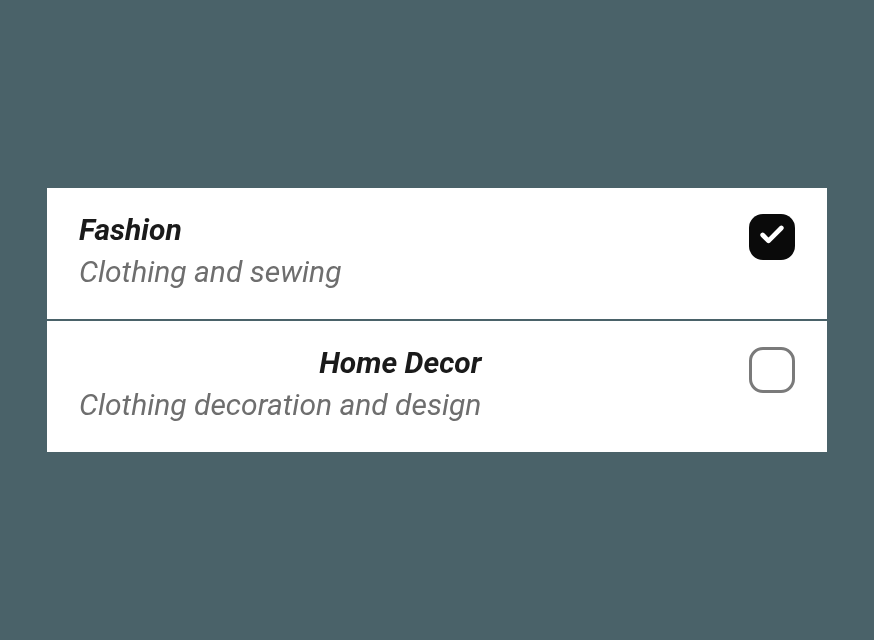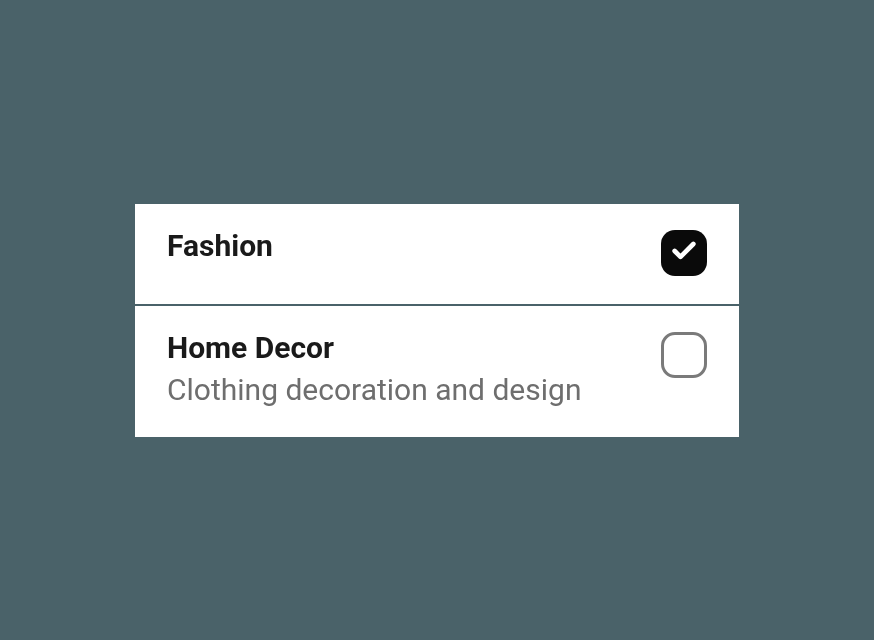--- a/index.html
+++ b/index.html
@@ -10,32 +10,34 @@
     body {
       width: 874px;
       height: 640px;
       background-color: #4a6269;
       font-family: -apple-system, BlinkMacSystemFont, 'Segoe UI', Roboto, Helvetica, Arial, sans-serif;
       display: flex;
       align-items: center;
       justify-content: center;
     }
     .list-container {
-      width: 604px;
+      width: 780px;
       background-color: #3b82f6;
+      font-style: italic;
     }
     .list-item {
       display: flex;
       align-items: flex-start;
       justify-content: space-between;
       padding: 24px 32px 28px 32px;
       background-color: #ffffff;
     }
     .list-item + .list-item {
       border-top: 2px solid #4a6269;
+      text-align: right;
     }
     .item-text {
       display: flex;
       flex-direction: column;
       gap: 4px;
     }
     .item-title {
       font-size: 30px;
       font-weight: 700;
       color: #1a1a1a;
@@ -70,20 +72,21 @@
     }
   </style>
 </head>
 <body>
 
 <div class="list-container">
 
   <div class="list-item">
     <div class="item-text">
       <div class="item-title">Fashion</div>
+      <div class="item-subtitle">Clothing and sewing</div>
     </div>
     <div class="checkbox checked">
       <span>
         <svg viewBox="0 0 24 24" fill="none" stroke="#ffffff" stroke-width="4" stroke-linecap="round" stroke-linejoin="round">
           <polyline points="4 12 9 17 20 6"></polyline>
         </svg>
       </span>
     </div>
   </div>
 

